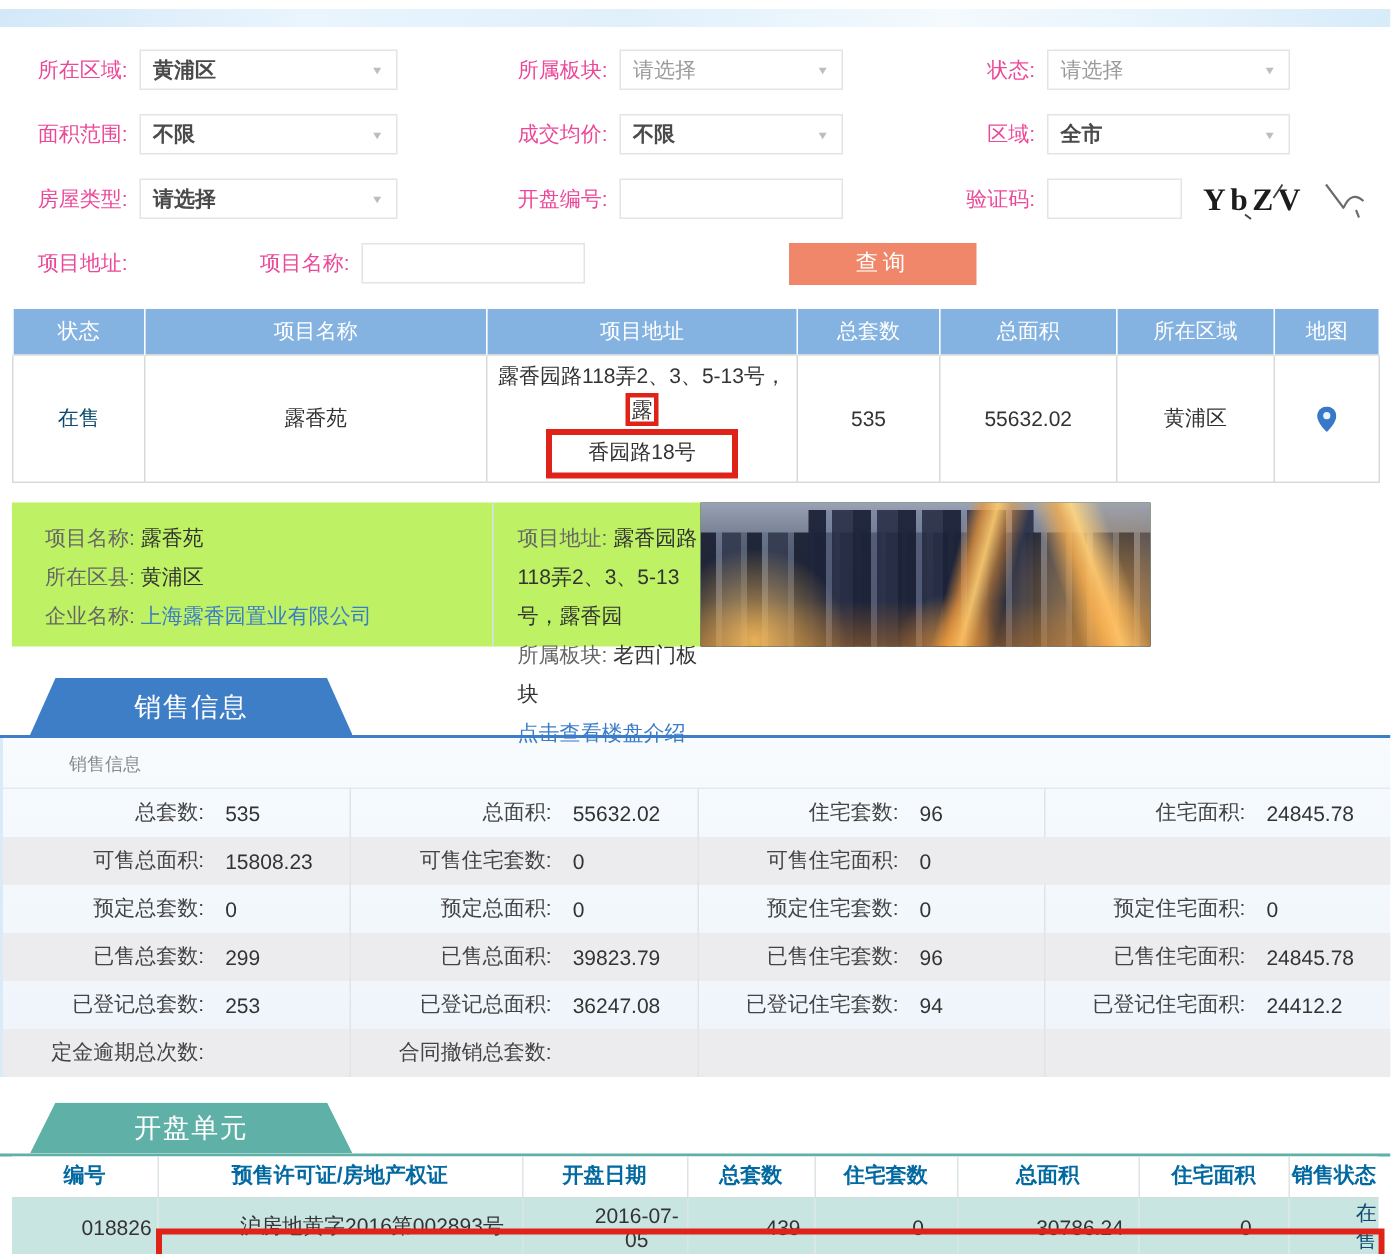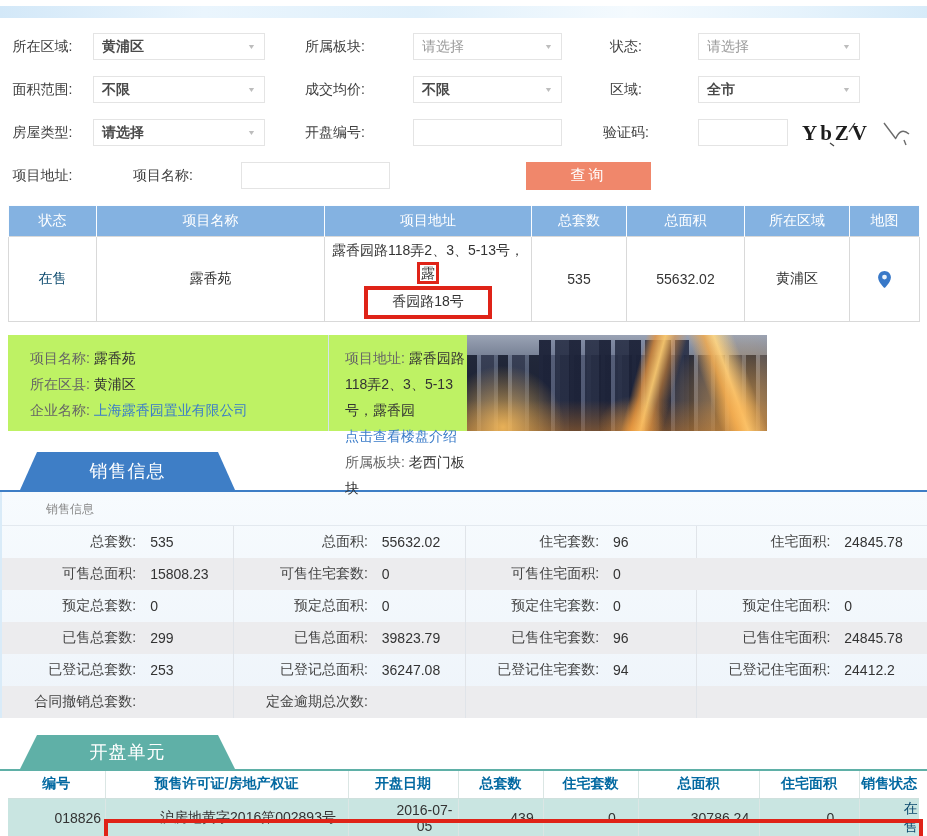--- a/index.html
+++ b/index.html
@@ -10,21 +10,21 @@
     color:#333; overflow:hidden;
   }
   
   .topbar { height:12px; margin-top:6px;
     background: linear-gradient(90deg,#d3e8f8 0%,#eaf5fd 22%,#e0f0fb 45%,#f4fafe 68%,#e6f3fc 86%,#d7ebf9 100%);
   }
 
   
   .filters { padding-top:15px; }
   .f-row { display:flex; align-items:center; height:27px; margin-bottom:16px; }
-  .flabel { flex:none; text-align:center; margin-right:8px; font-size:14px; color:#404040; white-space:nowrap; }
+  .flabel { flex:none; text-align:right; margin-right:8px; font-size:14px; color:#ec4899; white-space:nowrap; }
   .fl1 { width:85px; } .fl2 { width:140px; } .fl3 { width:128px; }
   .fctl { height:27px; border:1px solid #e4e4e4; background:#fff; font-size:14px; color:#333; }
   .select { display:flex; align-items:center; padding:0 8px; }
   .select .sel-text { color:#4a4a4a; }
   .select .caret { margin-left:auto; color:#bdbdbd; font-size:9px; transform:scaleY(.8); }
   input.fctl { padding:0 8px; outline:none; }
   .w172 { width:172px; } .w149 { width:149px; } .w162 { width:162px; } .w90 { width:90px; }
   .bold-val { font-weight:700; color:#222; }
   .captcha-svg { margin-left:12px; }
   .search-btn { width:125px; height:28px; margin-left:136px; background:#F0876B; border:none;
@@ -209,22 +209,22 @@
 </table>
 
 <div class="project">
   <div class="p-col p-col1">
     <div><span class="p-label">项目名称:</span> <span class="p-value">露香苑</span></div>
     <div><span class="p-label">所在区县:</span> <span class="p-value">黄浦区</span></div>
     <div><span class="p-label">企业名称:</span> <a class="link">上海露香园置业有限公司</a></div>
   </div>
   <div class="p-col p-col2">
     <div><span class="p-label">项目地址:</span> <span class="p-value">露香园路118弄2、3、5-13号，露香园</span></div>
+    <div><span class="p-label">所属板块:</span> <span class="p-value">老西门板块</span></div>
     <div><a class="link">点击查看楼盘介绍</a></div>
-    <div><span class="p-label">所属板块:</span> <span class="p-value">老西门板块</span></div>
   </div>
   <div class="p-img">
     <div class="sky"></div>
     <div class="bld"></div>
     <div class="bld2"></div>
     <div class="road"></div>
     <div class="lights"></div>
   </div>
 </div>
 
@@ -316,25 +316,25 @@
           <span class="si-label">已登记住宅套数:</span>
           <span class="si-value">94</span>
         </div>
       <div class="si-cell">
           <span class="si-label">已登记住宅面积:</span>
           <span class="si-value">24412.2</span>
         </div>
     </div>
     <div class="si-row alt">
       <div class="si-cell">
+          <span class="si-label">定金逾期总次数:</span>
+          <span class="si-value"></span>
+        </div>
+      <div class="si-cell">
           <span class="si-label">合同撤销总套数:</span>
-          <span class="si-value"></span>
-        </div>
-      <div class="si-cell">
-          <span class="si-label">定金逾期总次数:</span>
           <span class="si-value"></span>
         </div>
       <div class="si-cell">
           <span class="si-label"></span>
           <span class="si-value"></span>
         </div>
       <div class="si-cell">
           <span class="si-label"></span>
           <span class="si-value"></span>
         </div>

